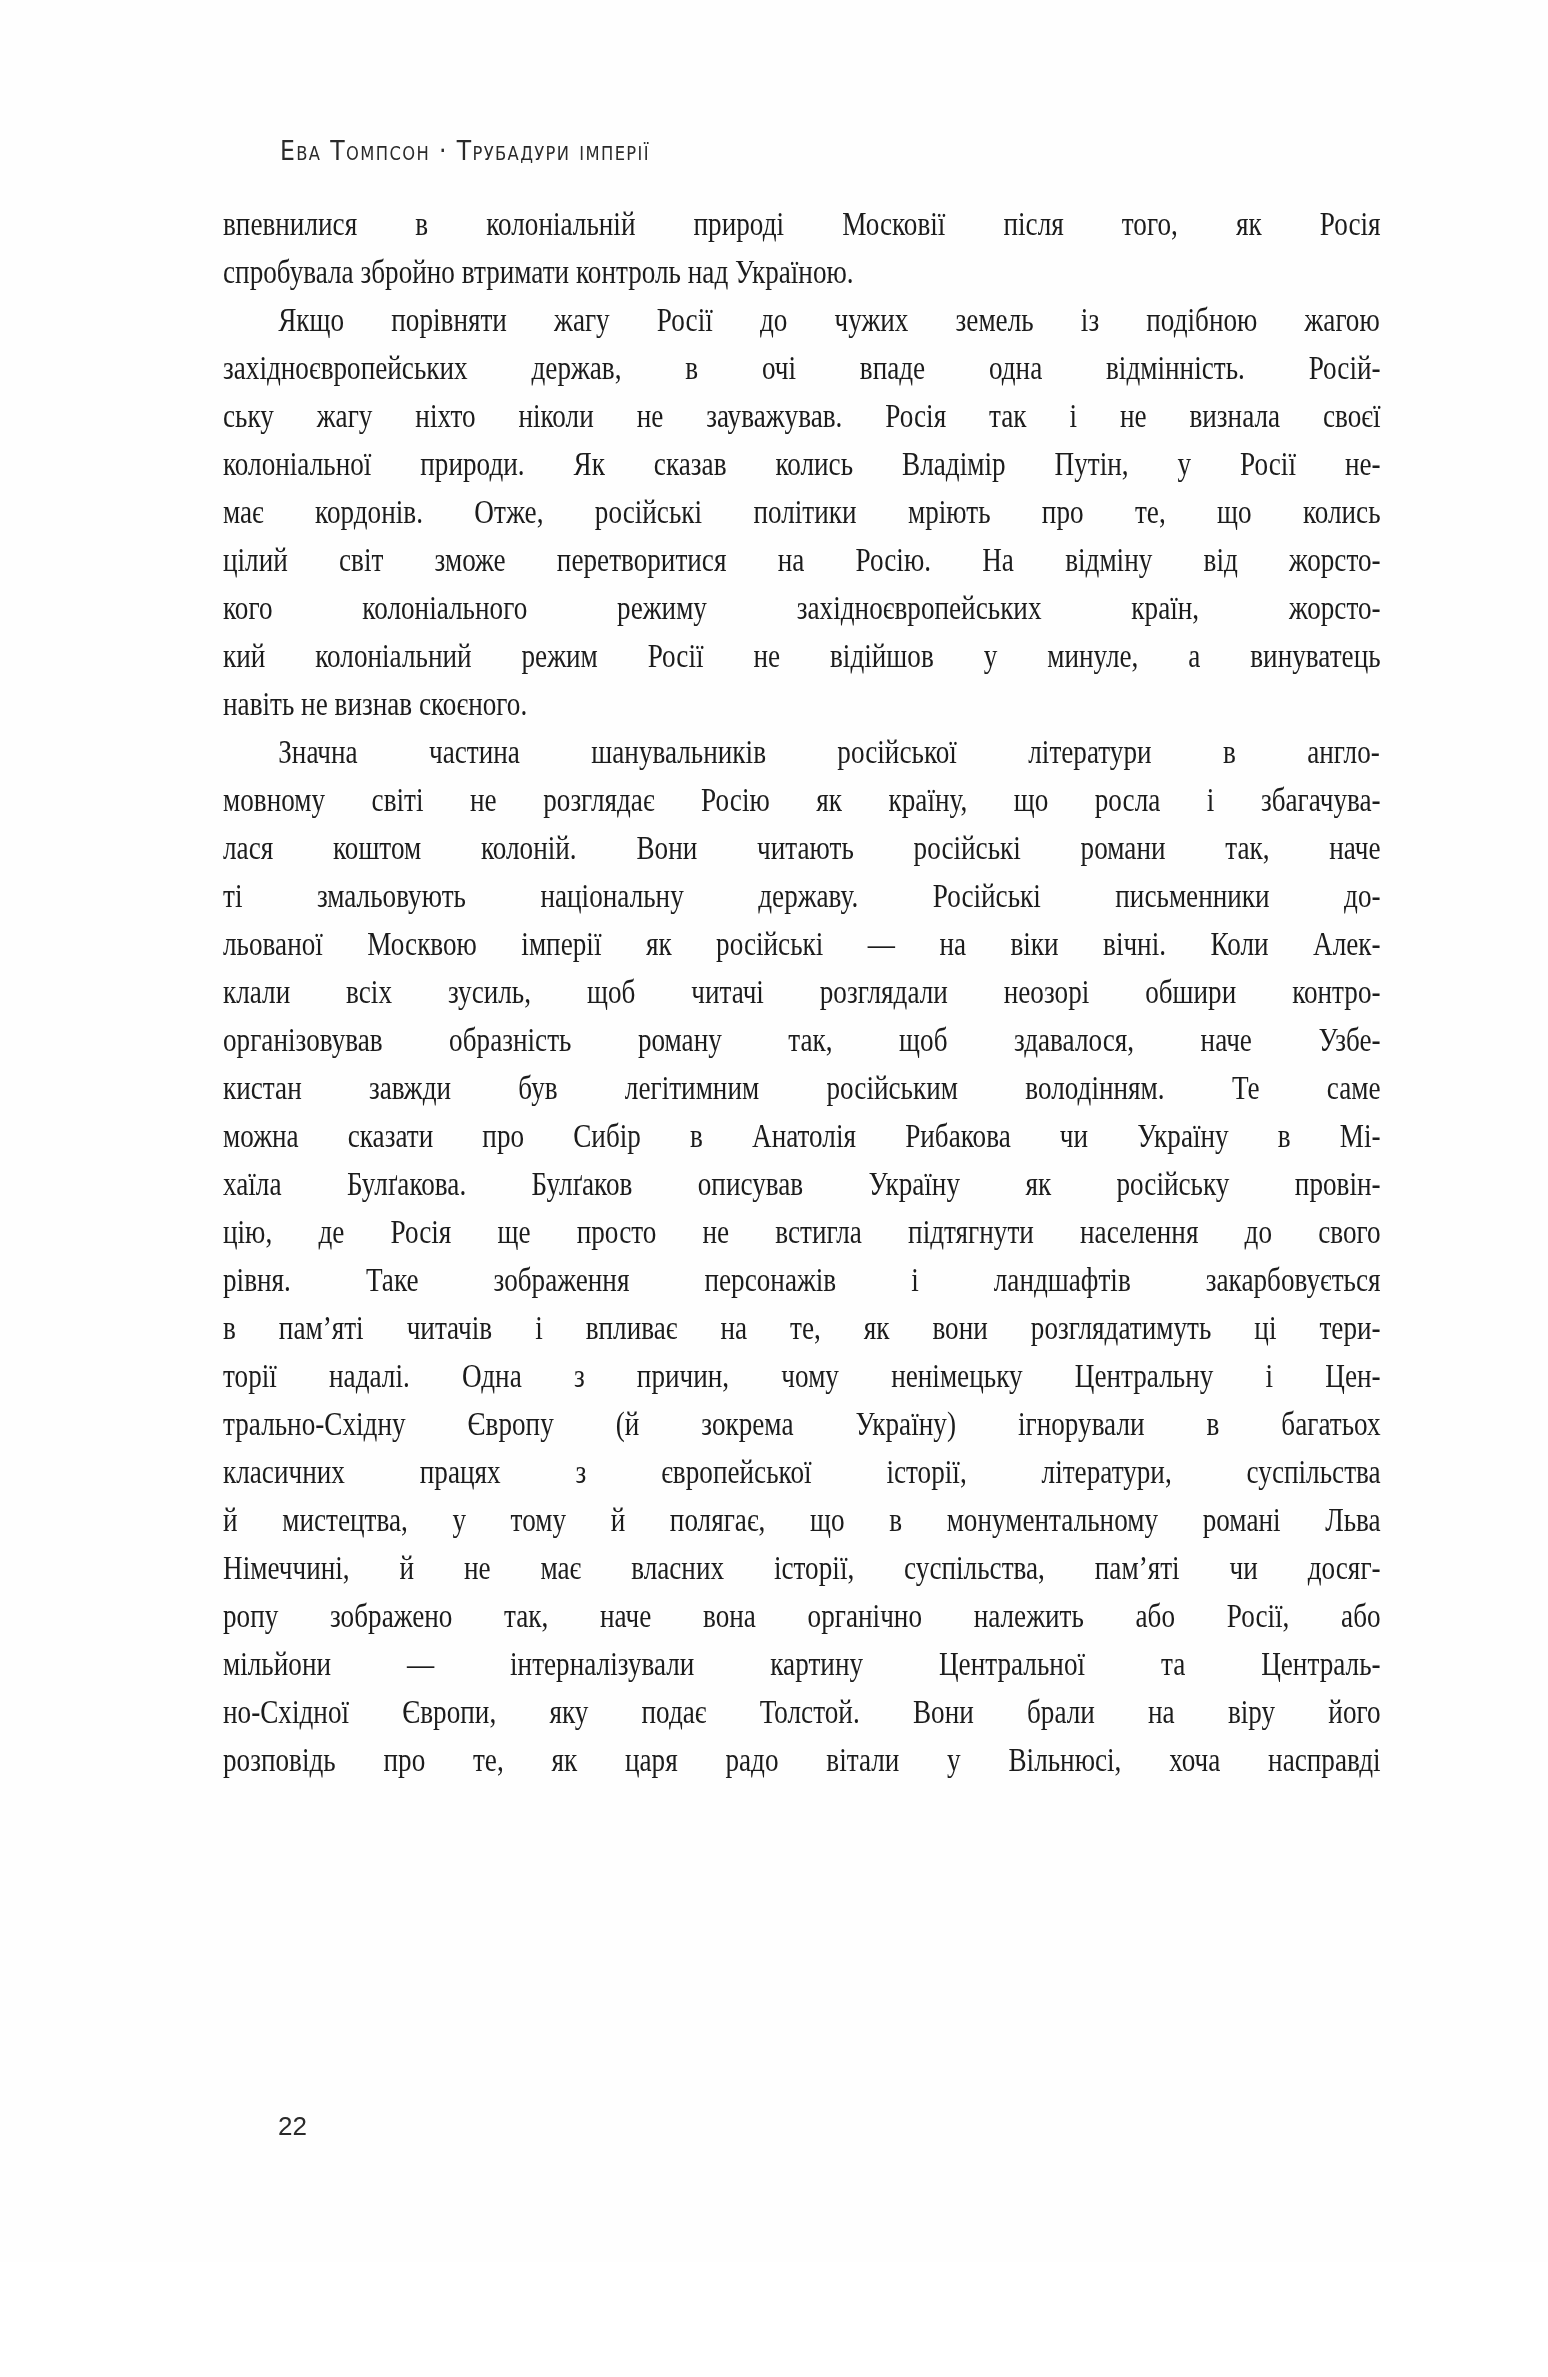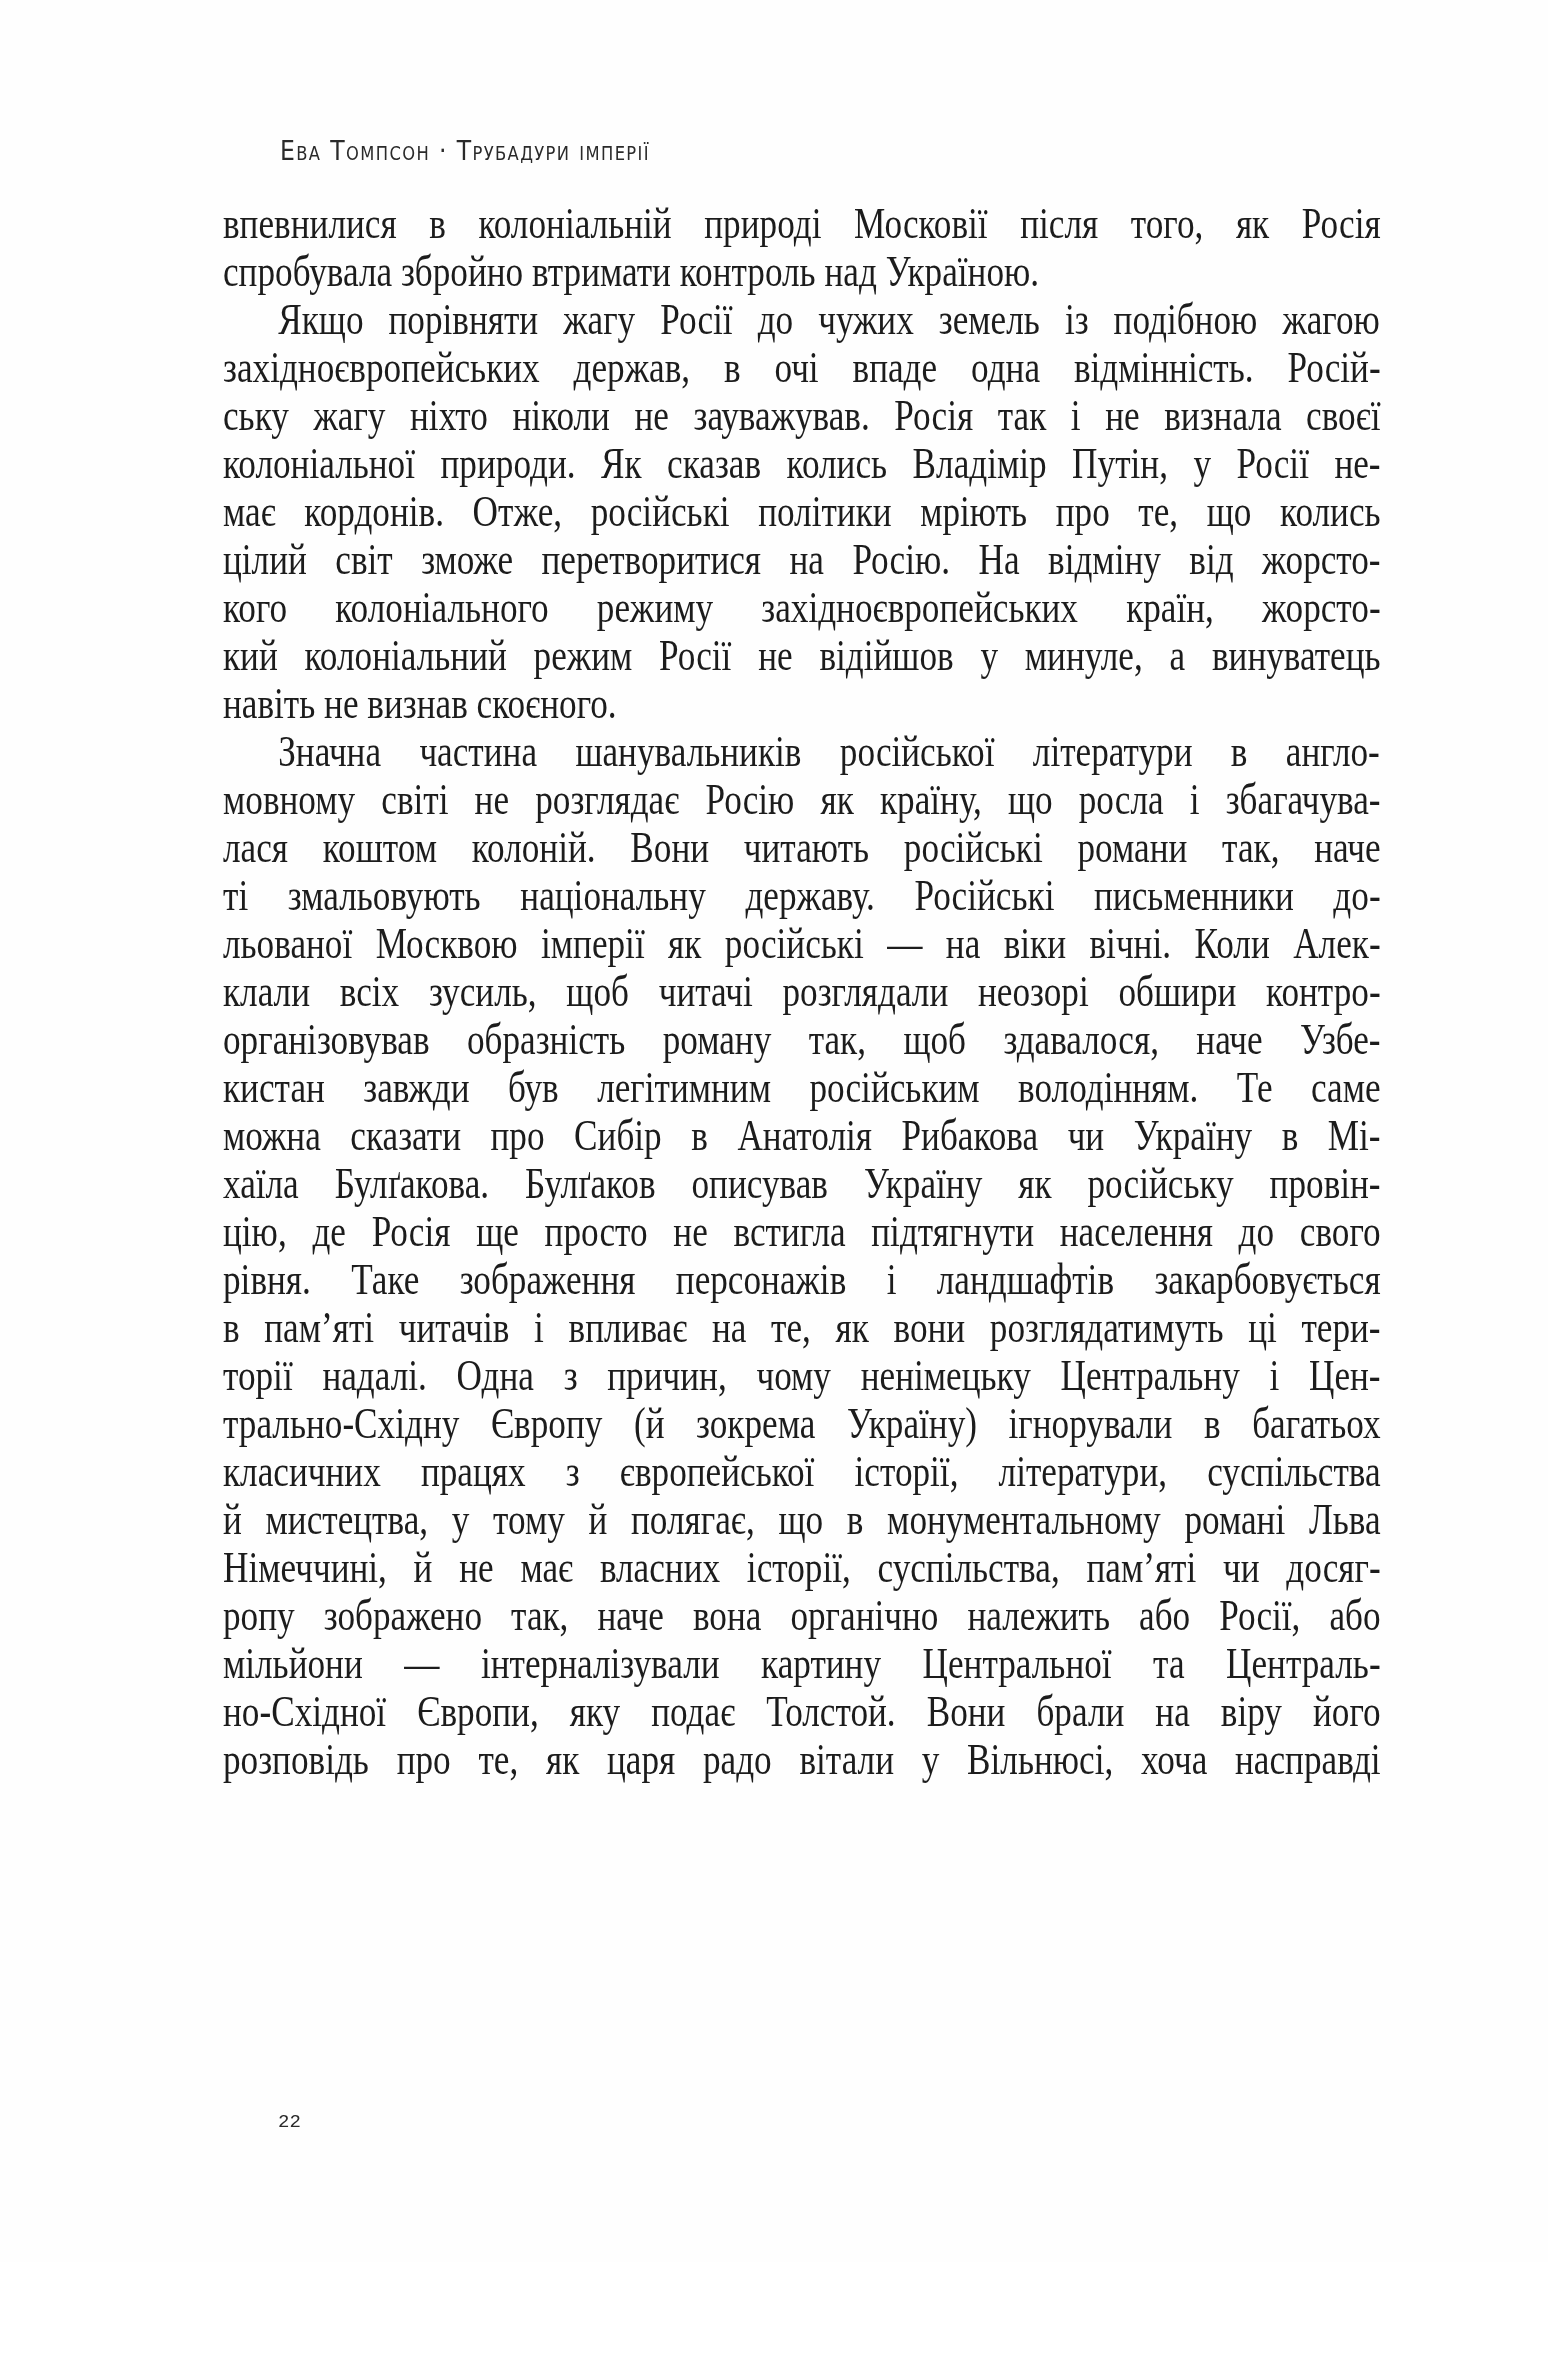--- a/index.html
+++ b/index.html
@@ -12,34 +12,34 @@
     color: #2a2a2a; white-space: nowrap;
     transform-origin: left top; transform: scaleX(0.86);
   }
   .body-text {
     position: absolute; left: 223px; top: 200px;
     width: 1157px;
   }
   .line {
     height: 48px; line-height: 48px;
     font-family: "Liberation Serif", serif;
-    font-size: 44px; color: #1c1c1c;
+    font-size: 34px; color: #1c1c1c;
     white-space: nowrap; position: relative;
   }
   .line .inner {
     display: block; width: 1447px;
     text-align: justify; text-align-last: justify;
     transform-origin: left center; transform: scaleX(0.8);
     white-space: normal; overflow: visible;
   }
   .line.indent .inner { padding-left: 69px; width: 1377px; }
   .line.last .inner { text-align-last: left; }
   .page-number {
     position: absolute; left: 278px; top: 2111px;
-    font-family: Liberation Mono, monospace; font-size: 19px; color: #2a2a2a;
+    font-family: Liberation Sans, sans-serif; font-size: 26px; color: #2a2a2a;
   }
 </style>
 </head>
 <body>
 
 <div class="page">
   <div class="running-head">Ева Томпсон · Трубадури імперії</div>
 
   <div class="body-text" id="body-text">
       <div class="line">

